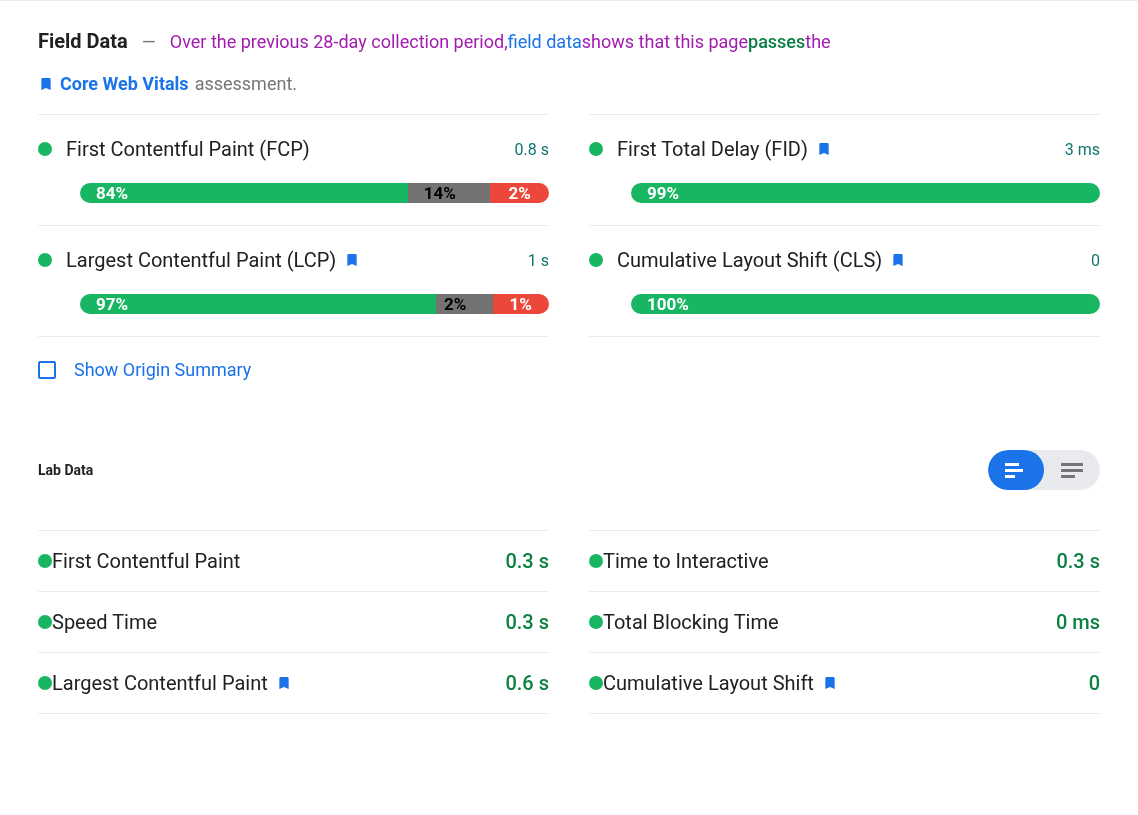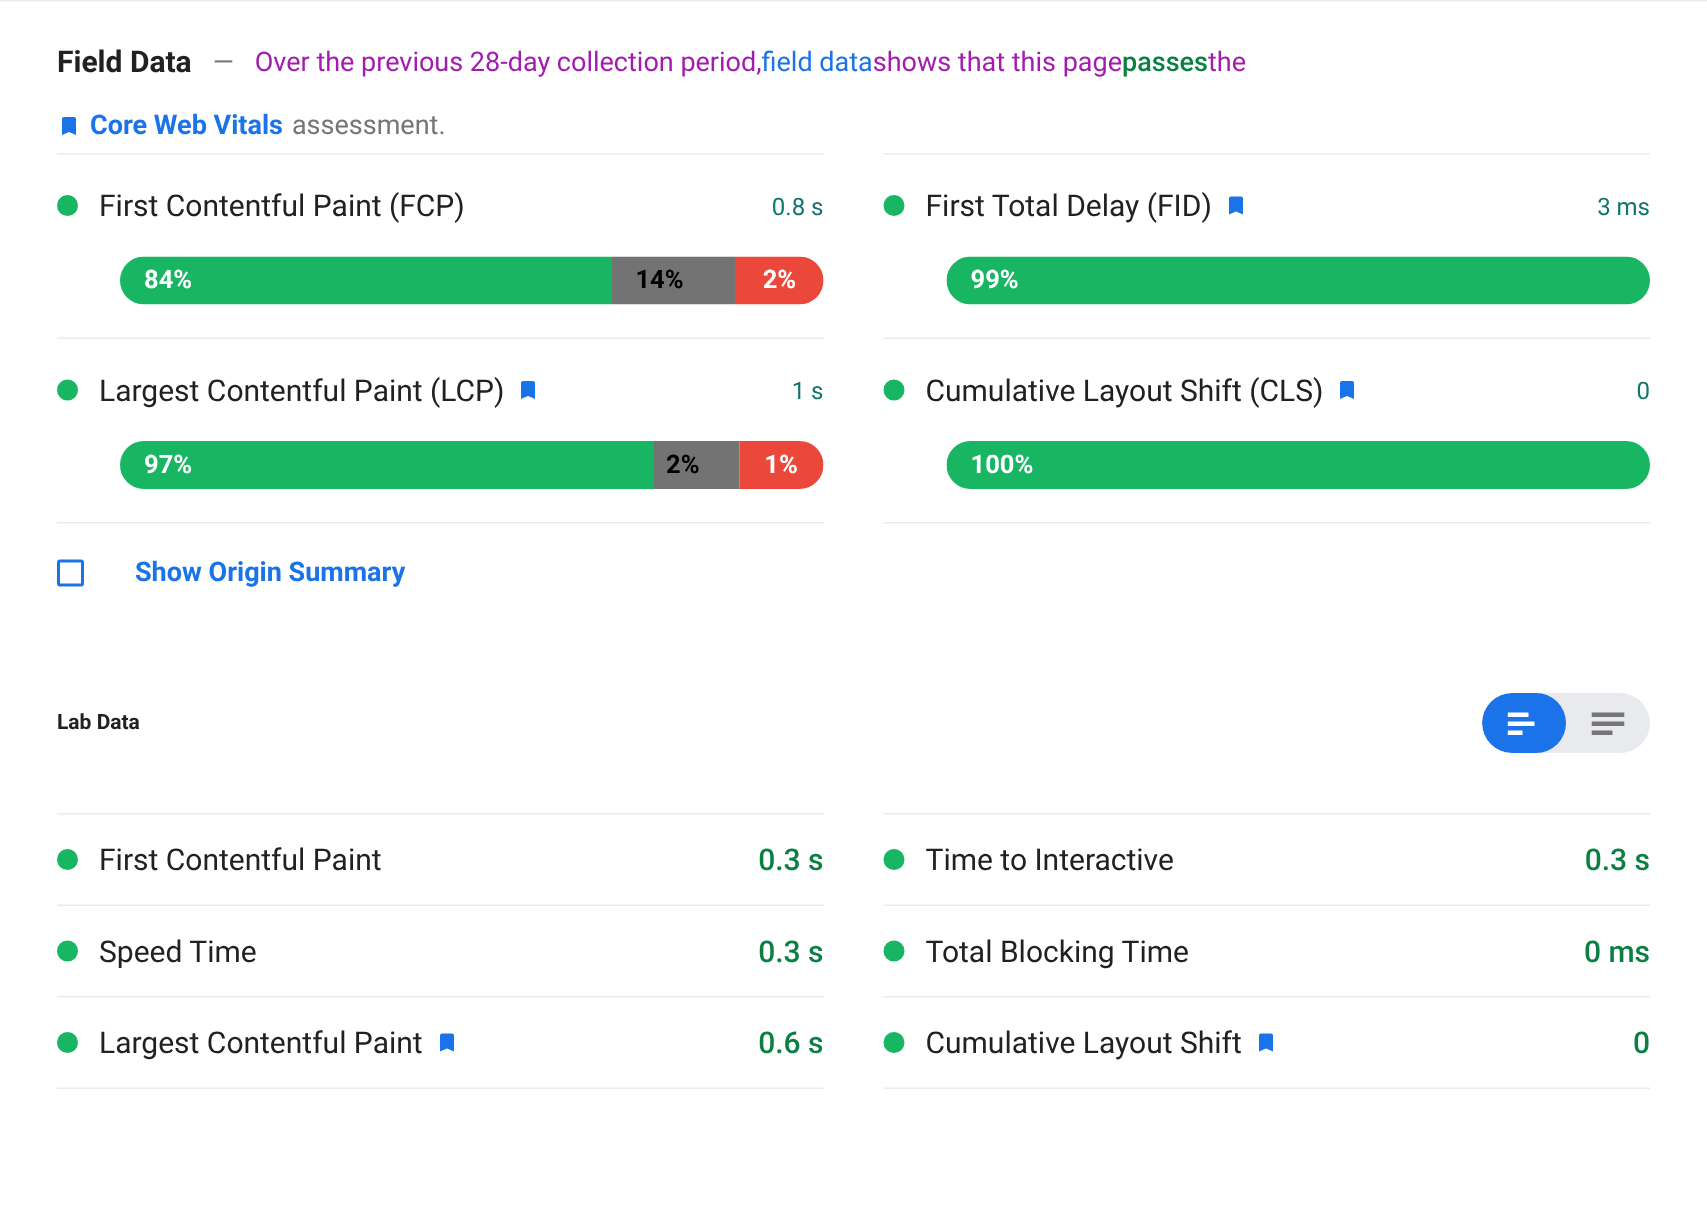--- a/index.html
+++ b/index.html
@@ -33,21 +33,21 @@
   .link { color:#1a73e8; }
   .pass { color:#0b8043; font-weight:500;}
   .cwv-line { margin-top:8px; font-size:18px; display:flex; align-items:center; gap:6px;}
   .bookmark-icon { width:16px; height:20px; display:inline-block; vertical-align:middle; }
   .bookmark-icon svg { display:block; }
   .assess { color:#757575; }
 
   .grid {
     display:flex;
     gap:40px;
-    margin-top:8px;
+    margin-top:20px;
     align-items:center;
   }
   .col { flex:1; min-width:0;}
 
   .metric {
     border-bottom:1px solid #ebebeb;
     padding:22px 0 22px 0;
   }
   .metric:first-child { border-top:1px solid #ebebeb;}
   .metric-row {
@@ -69,21 +69,21 @@
     gap:8px;
   }
   .metric-value {
     font-size:16px;
     font-weight:400;
     color:#0f766e;
   }
   .dist-bar {
     margin-top:22px;
     margin-left:42px;
-    height:32px;
+    height:20px;
     border-radius:16px;
     display:flex;
     overflow:hidden;
     font-size:17px;
     font-weight:700;
   }
   .dist-seg {
     display:flex;
     align-items:center;
     padding:0 16px;
@@ -91,24 +91,24 @@
   }
   .dist-seg.green { background:#18b663; color:#fff; }
   .dist-seg.orange { background:#737373; color:#000; }
   .dist-seg.red { background:#eb483b; color:#fff; justify-content:center;}
   .dist-seg.small { padding:0 8px; }
 
   .origin-row {
     margin-top:22px;
     display:flex;
     align-items:center;
-    gap:34px;
+    gap:18px;
     font-size:18px;
     color:#1a73e8;
-    font-weight:700;
+    font-weight:400;
   }
   .checkbox {
     width:18px; height:18px; border:2px solid #1a73e8; border-radius:2px;
   }
 
   .lab-header {
     margin-top:70px;
     display:flex;
     align-items:center;
     justify-content:space-between;
@@ -134,21 +134,20 @@
     display:flex;
     gap:40px;
     margin-top:40px;
   }
   .lab-col { flex:1; min-width:0;}
   .lab-metric {
     border-top:1px solid #ebebeb;
     padding:18px 0;
     display:flex;
     align-items:center;
-    gap:14px;
   }
   .lab-metric:last-child { border-bottom:1px solid #ebebeb;}
   .lab-name {
     flex:1;
     font-size:20px;
     color:#212121;
     display:flex;
     align-items:center;
     gap:8px;
   }

